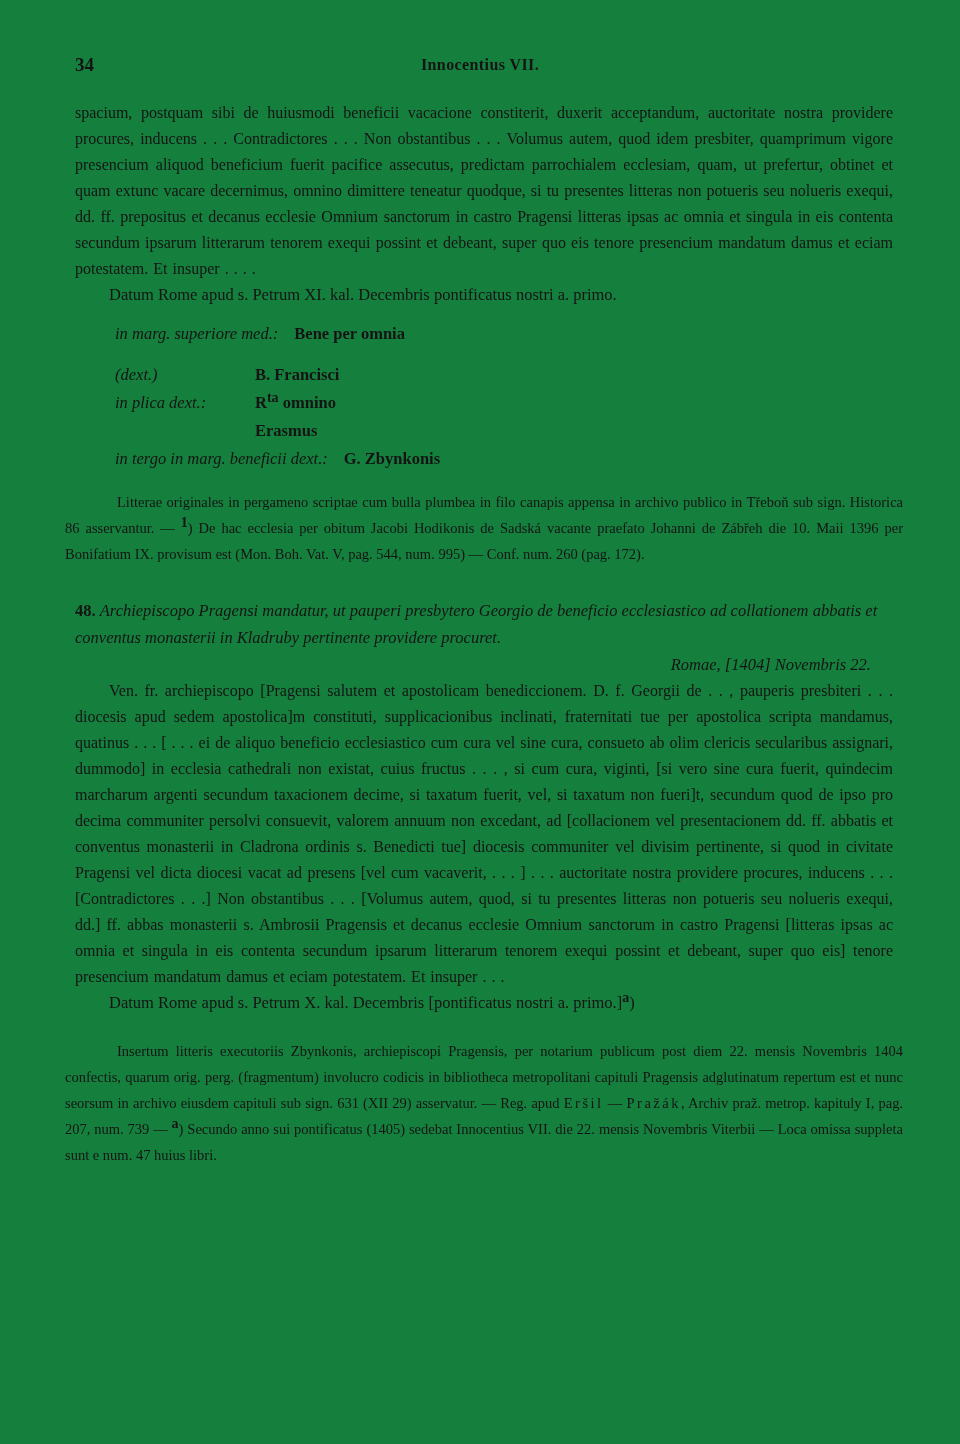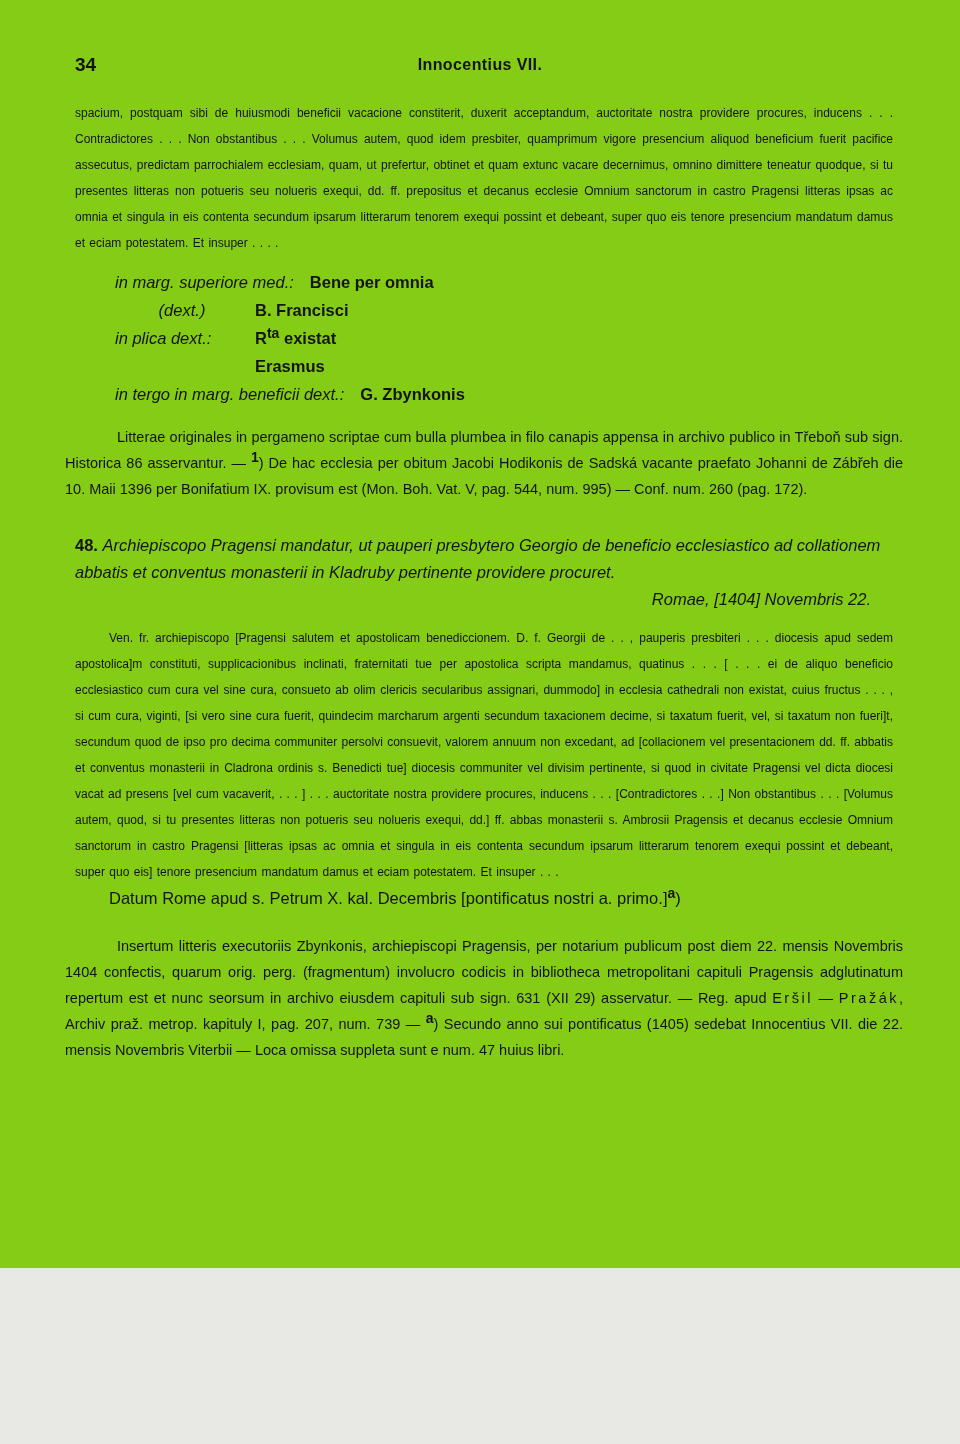--- a/index.html
+++ b/index.html
@@ -1,88 +1,89 @@
 <!DOCTYPE html>
 <html><head>
 <meta charset="utf-8">
 <style>
   html,body{margin:0;padding:0;background:#e8e8e4;}
   .page{
     position:relative;
-    width:960px;height:1268px;
+    width:960px;height:1444px;
     margin:0 auto;
-    background:#84cc16;
+    background:#15803d;
     color:#141414;
-    font-family:Liberation Sans, sans-serif;
+    font-family:Liberation Serif, serif;
     overflow:hidden;
   }
   .pagenum{position:absolute;left:75px;top:54px;font-size:19px;font-weight:700;}
   .runhead{position:absolute;left:0;right:0;top:56px;text-align:center;font-size:16px;font-weight:700;letter-spacing:.4px;}
   .column{position:absolute;left:75px;width:818px;top:100px;}
   .bodytext{
-    font-size:12px;line-height:26px;
+    font-size:16px;line-height:26px;
     text-align:justify;margin:0;
     word-spacing:1px;
   }
   .datum{font-size:16.5px;line-height:26px;margin:0;text-indent:34px;}
   .indent1{text-indent:34px;}
   .marginalia{margin:12px 0 0 40px;font-size:16.5px;}
   .mrow{display:flex;align-items:flex-end;line-height:28px;}
   .mrow.flow{display:block;}
   .mlabel{font-style:italic;}
   .mlabelbox{display:inline-flex;justify-content:space-between;width:140px;font-style:italic;flex:none;}
-  .mlabelbox.rightonly{justify-content:center;padding-right:6px;box-sizing:border-box;}
+  .mlabelbox.rightonly{justify-content:flex-start;padding-right:6px;box-sizing:border-box;margin-top:13px;}
   .mvalue{font-weight:600;}
   .mgap{display:inline-block;width:16px;}
   .vstack{display:inline-flex;flex-direction:column;align-items:center;line-height:1;padding-top:2px;}
   .vbars{width:19px;height:11px;margin-bottom:2px;background:repeating-linear-gradient(to bottom,#161616 0 1.6px,transparent 1.6px 3.2px);}
   .vletter{font-weight:700;text-decoration:overline;font-size:17px;}
   sup{font-size:14px;line-height:0;font-weight:700;}
   .footnote{
     position:relative;left:-10px;width:838px;
     font-size:14.5px;line-height:26px;text-align:justify;
     text-indent:52px;margin:0;
   }
   .fn1{margin-top:16px;}
   .fn2{margin-top:22px;}
   .heading{margin-top:30px;}
   .summary{font-size:16.5px;line-height:27px;text-align:left;margin:0;}
   .secnum{font-weight:700;font-style:normal;}
   .summary .ital{font-style:italic;}
   .dateline{font-size:16.5px;line-height:27px;font-style:italic;text-align:right;padding-right:22px;margin:0;}
-  .body2{margin-top:12px;}
+  .body2{}
   .spaced{letter-spacing:2.5px;}
 </style>
 </head>
 <body>
 
 <div class="page">
 
   <div class="pagenum">34</div>
   <div class="runhead">Innocentius VII.</div>
 
   <div class="column">
 
     <p class="bodytext">spacium, postquam sibi de huiusmodi beneficii vacacione constiterit, duxerit acceptandum, auctoritate nostra providere procures, inducens . . . Contradictores . . . Non obstantibus . . . Volumus autem, quod idem presbiter, quamprimum vigore presencium aliquod beneficium fuerit pacifice assecutus, predictam parrochialem ecclesiam, quam, ut prefertur, obtinet et quam extunc vacare decernimus, omnino dimittere teneatur quodque, si tu presentes litteras non potueris seu nolueris exequi, dd. ff. prepositus et decanus ecclesie Omnium sanctorum in castro Pragensi litteras ipsas ac omnia et singula in eis contenta secundum ipsarum litterarum tenorem exequi possint et debeant, super quo eis tenore presencium mandatum damus et eciam potestatem. Et insuper . . . .</p>
+    <p class="datum">Datum Rome apud s. Petrum XI. kal. Decembris pontificatus nostri a. primo.</p>
 
     <div class="marginalia">
       <div class="mrow flow">
         <span class="mlabel">in marg. superiore med.:</span><span class="mgap"></span><span class="mvalue">Bene per omnia</span>
       </div>
       <div class="mrow">
         <span class="mlabelbox rightonly">
           <span>(dext.)</span>
         </span>
         <span class="mvalue">B.  Francisci</span>
       </div>
       <div class="mrow">
         <span class="mlabelbox">
           <span>in plica dext.:</span>
         </span>
-        <span class="mvalue"><span>R</span><sup>ta</sup><span> existat</span></span>
+        <span class="mvalue"><span>R</span><sup>ta</sup><span> omnino</span></span>
       </div>
       <div class="mrow">
         <span class="mlabelbox"></span>
         <span class="mvalue">Erasmus</span>
       </div>
       <div class="mrow flow">
         <span class="mlabel">in tergo in marg. beneficii dext.:</span><span class="mgap"></span><span class="mvalue">G. Zbynkonis</span>
       </div>
     </div>
 

